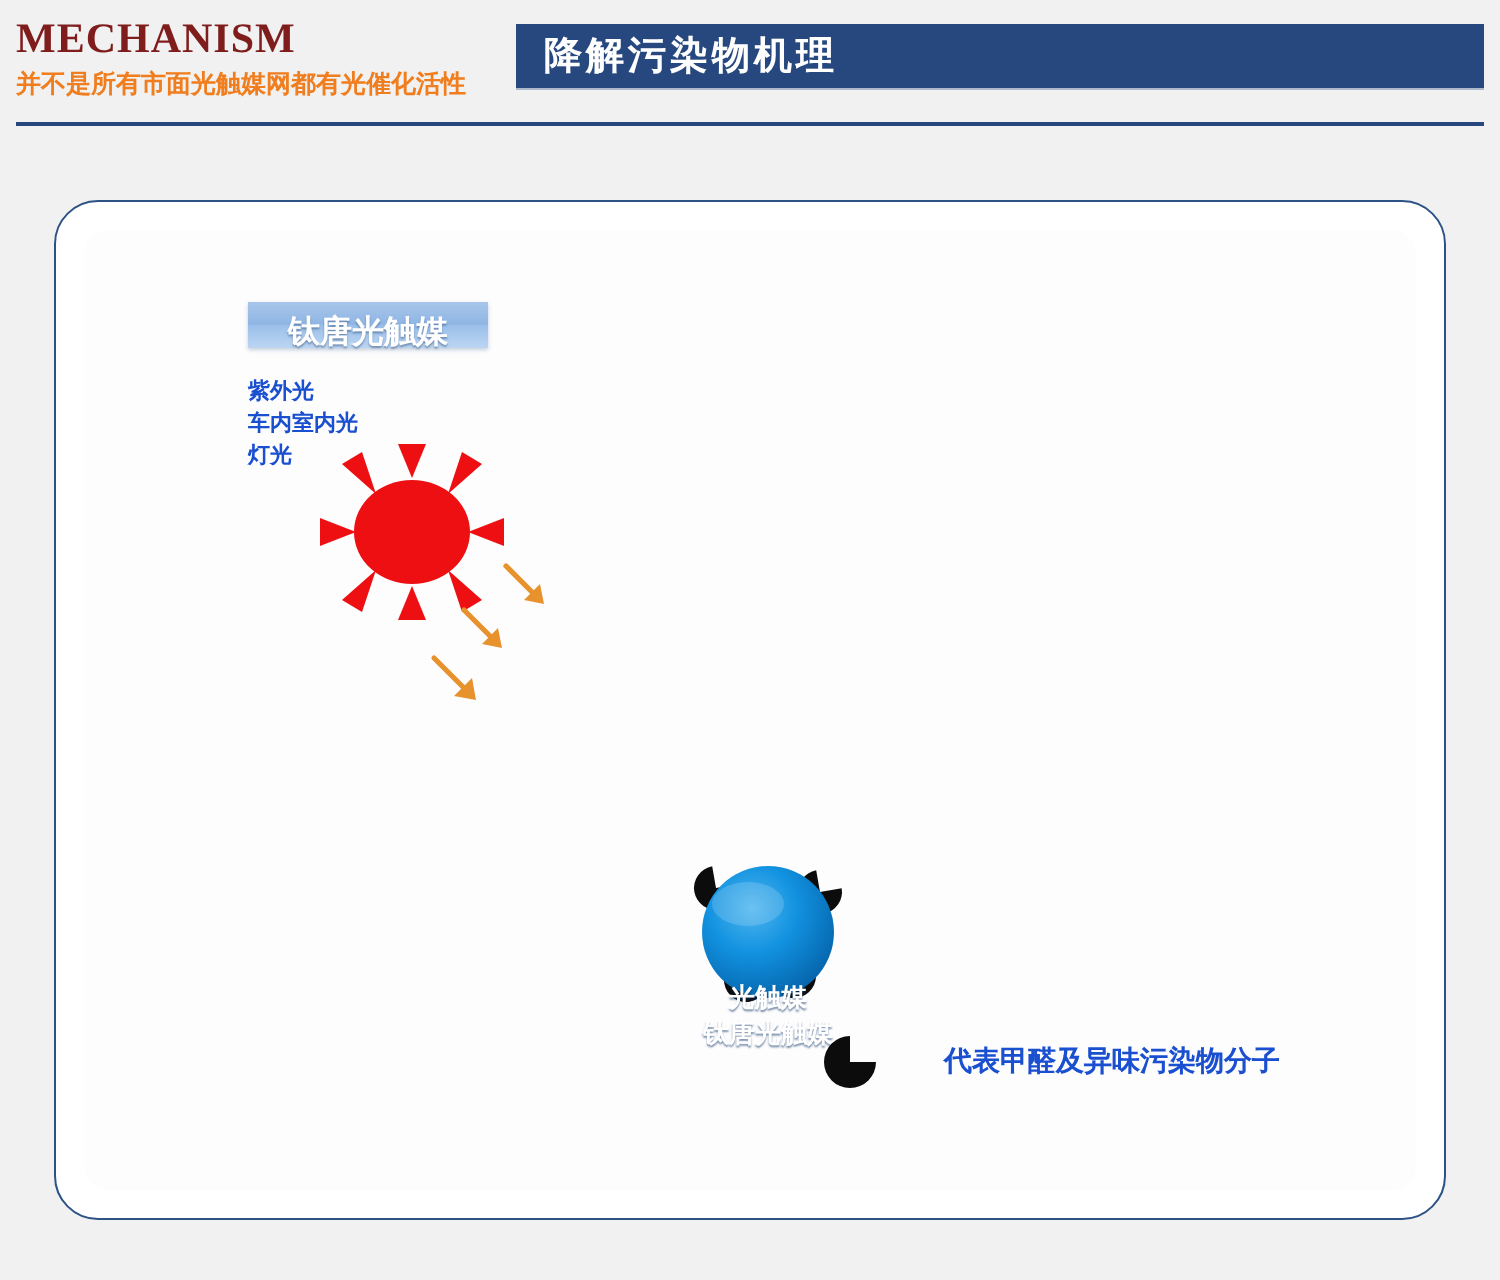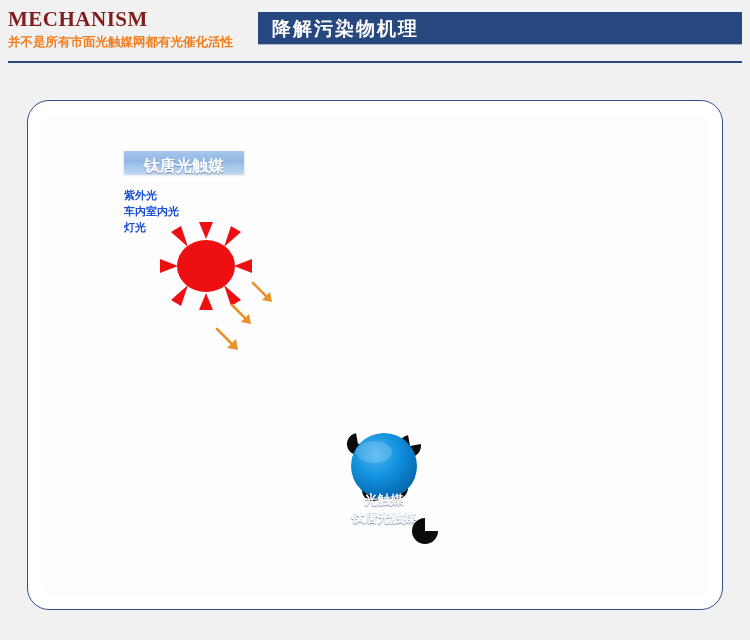--- a/index.html
+++ b/index.html
@@ -284,13 +284,14 @@
     <span class="l2">钛唐光触媒</span>
   </div>
 </div>
 
 <div id="legend">
   <span id="legend-icon">
     <svg width="26" height="26" viewBox="0 0 26 26">
       <path d="M13,13 L26,13 A13,13 0 1,1 13,0 Z" fill="#0c0c0c"></path>
     </svg>
   </span>
+  <span id="legend-text">代表甲醛及异味污染物分子</span>
 </div>
 
 </body></html>

